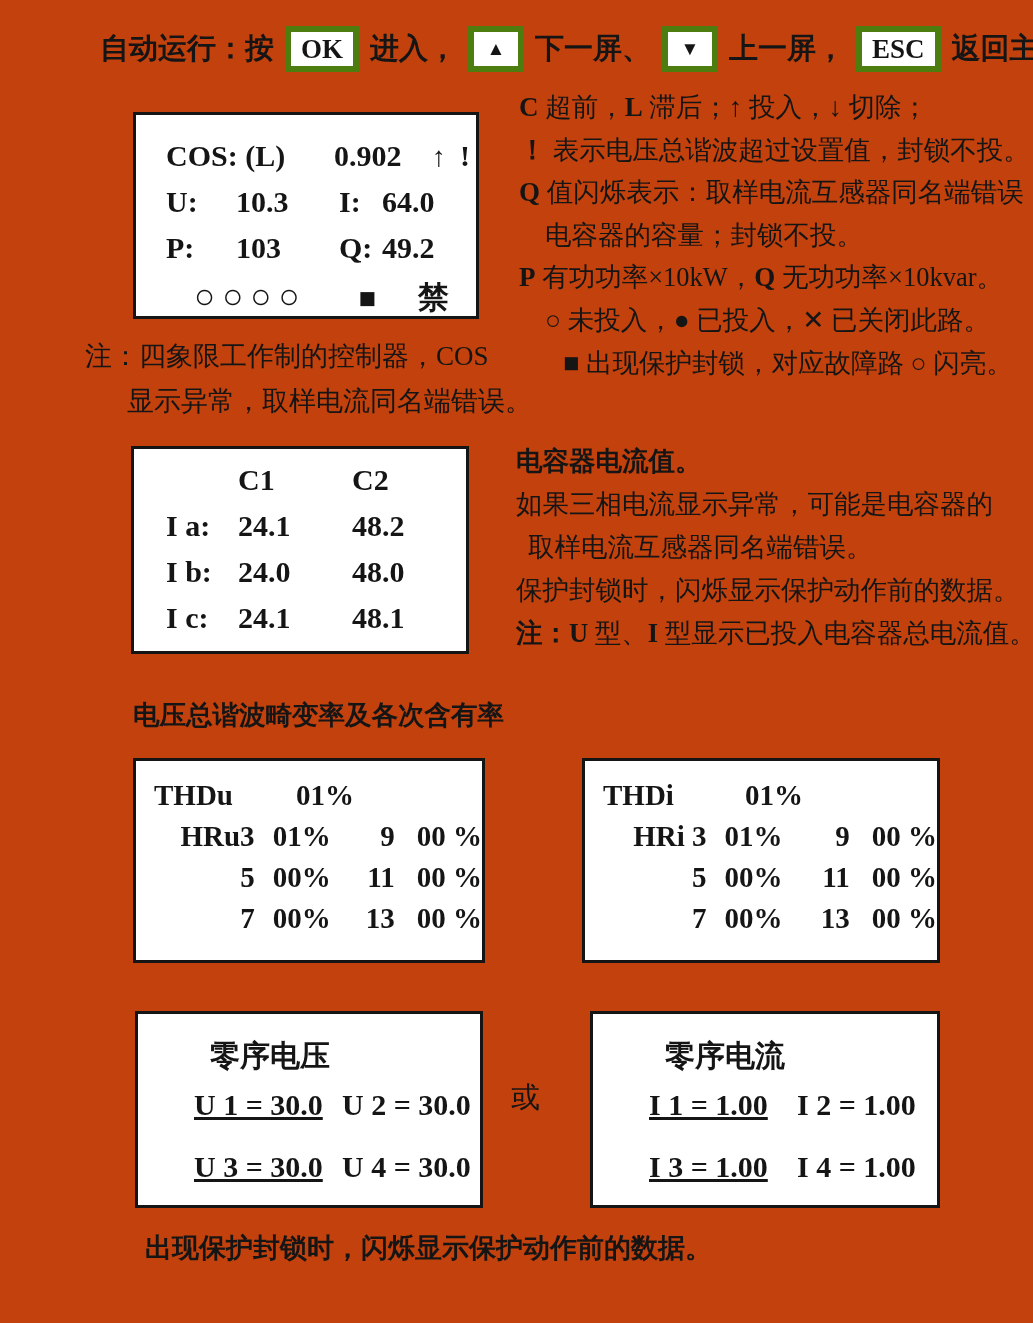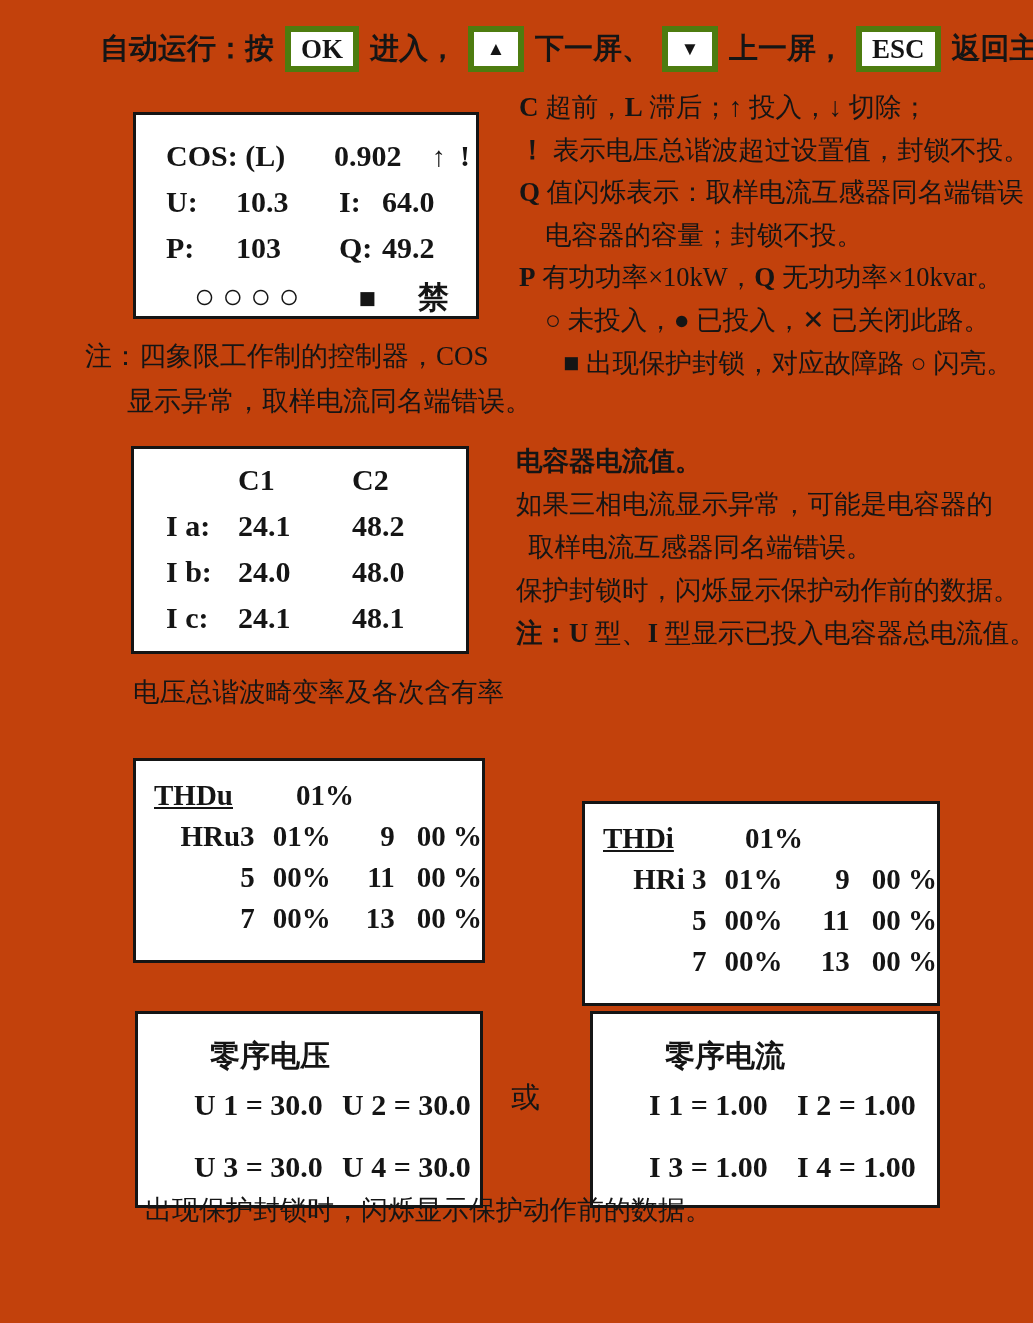--- a/index.html
+++ b/index.html
@@ -41,41 +41,41 @@
   
   .lcd2{left:131px;top:446px;width:338px;height:208px;padding-top:14px;font-size:30px;}
   .trow{display:flex;align-items:baseline;height:46px;padding-left:32px;white-space:nowrap;}
   .t-c0{width:72px;} .t-c1{width:114px;} .t-c2{width:110px;}
 
   
   .captext{left:516px;top:440px;font-size:26.5px;line-height:43px;white-space:nowrap;}
   .captext .tl{font-weight:bold;} .captext .l2{padding-left:12px;}
 
   
-  .caption{top:674px;font-size:26.5px;font-weight:normal;text-align:center;white-space:nowrap;}
+  .caption{top:697px;font-size:26.5px;font-weight:bold;text-align:center;white-space:nowrap;}
   .capL{left:133px;width:352px;} .capR{left:582px;width:358px;}
 
   
   .thd{top:758px;height:205px;padding-top:18px;font-size:29px;}
-  .thdL{left:133px;width:352px;} .thdR{left:582px;width:358px;margin-top:43px;}
+  .thdL{left:133px;width:352px;} .thdR{left:582px;width:358px;}
   .hrow{display:flex;align-items:baseline;height:41px;white-space:nowrap;}
-  .h-t1{margin-left:18px;width:118px;text-decoration:underline;} .h-t2{margin-left:24px;}
+  .h-t1{margin-left:18px;width:118px;} .h-t2{margin-left:24px;}
   .h-c1{width:136px;text-align:right;} .h-c2{margin-left:18px;width:92px;}
   .h-c3{width:48px;text-align:right;} .h-c4{margin-left:22px;}
 
   
   .zero{top:1011px;height:197px;padding-top:22px;font-size:30px;}
   .zeroL{left:135px;width:348px;} .zeroR{left:590px;width:350px;}
   .z-title{padding-left:72px;height:52px;}
   .zrow{display:flex;align-items:baseline;height:62px;padding-left:56px;white-space:nowrap;}
-  .z-c1{width:148px;}
+  .z-c1{width:148px;text-decoration:underline;}
 
   .orword{left:511px;top:1078px;font-size:29px;}
 
-  .footer{left:145px;top:1192px;font-size:27px;font-weight:normal;white-space:nowrap;}
+  .footer{left:145px;top:1230px;font-size:27px;font-weight:bold;white-space:nowrap;}
 </style>
 </head>
 <body>
 
 <div class="page">
 
   <div class="abs header">
     <span>自动运行：按</span>
     <span class="keybox">OK</span>
     <span>进入，</span>

